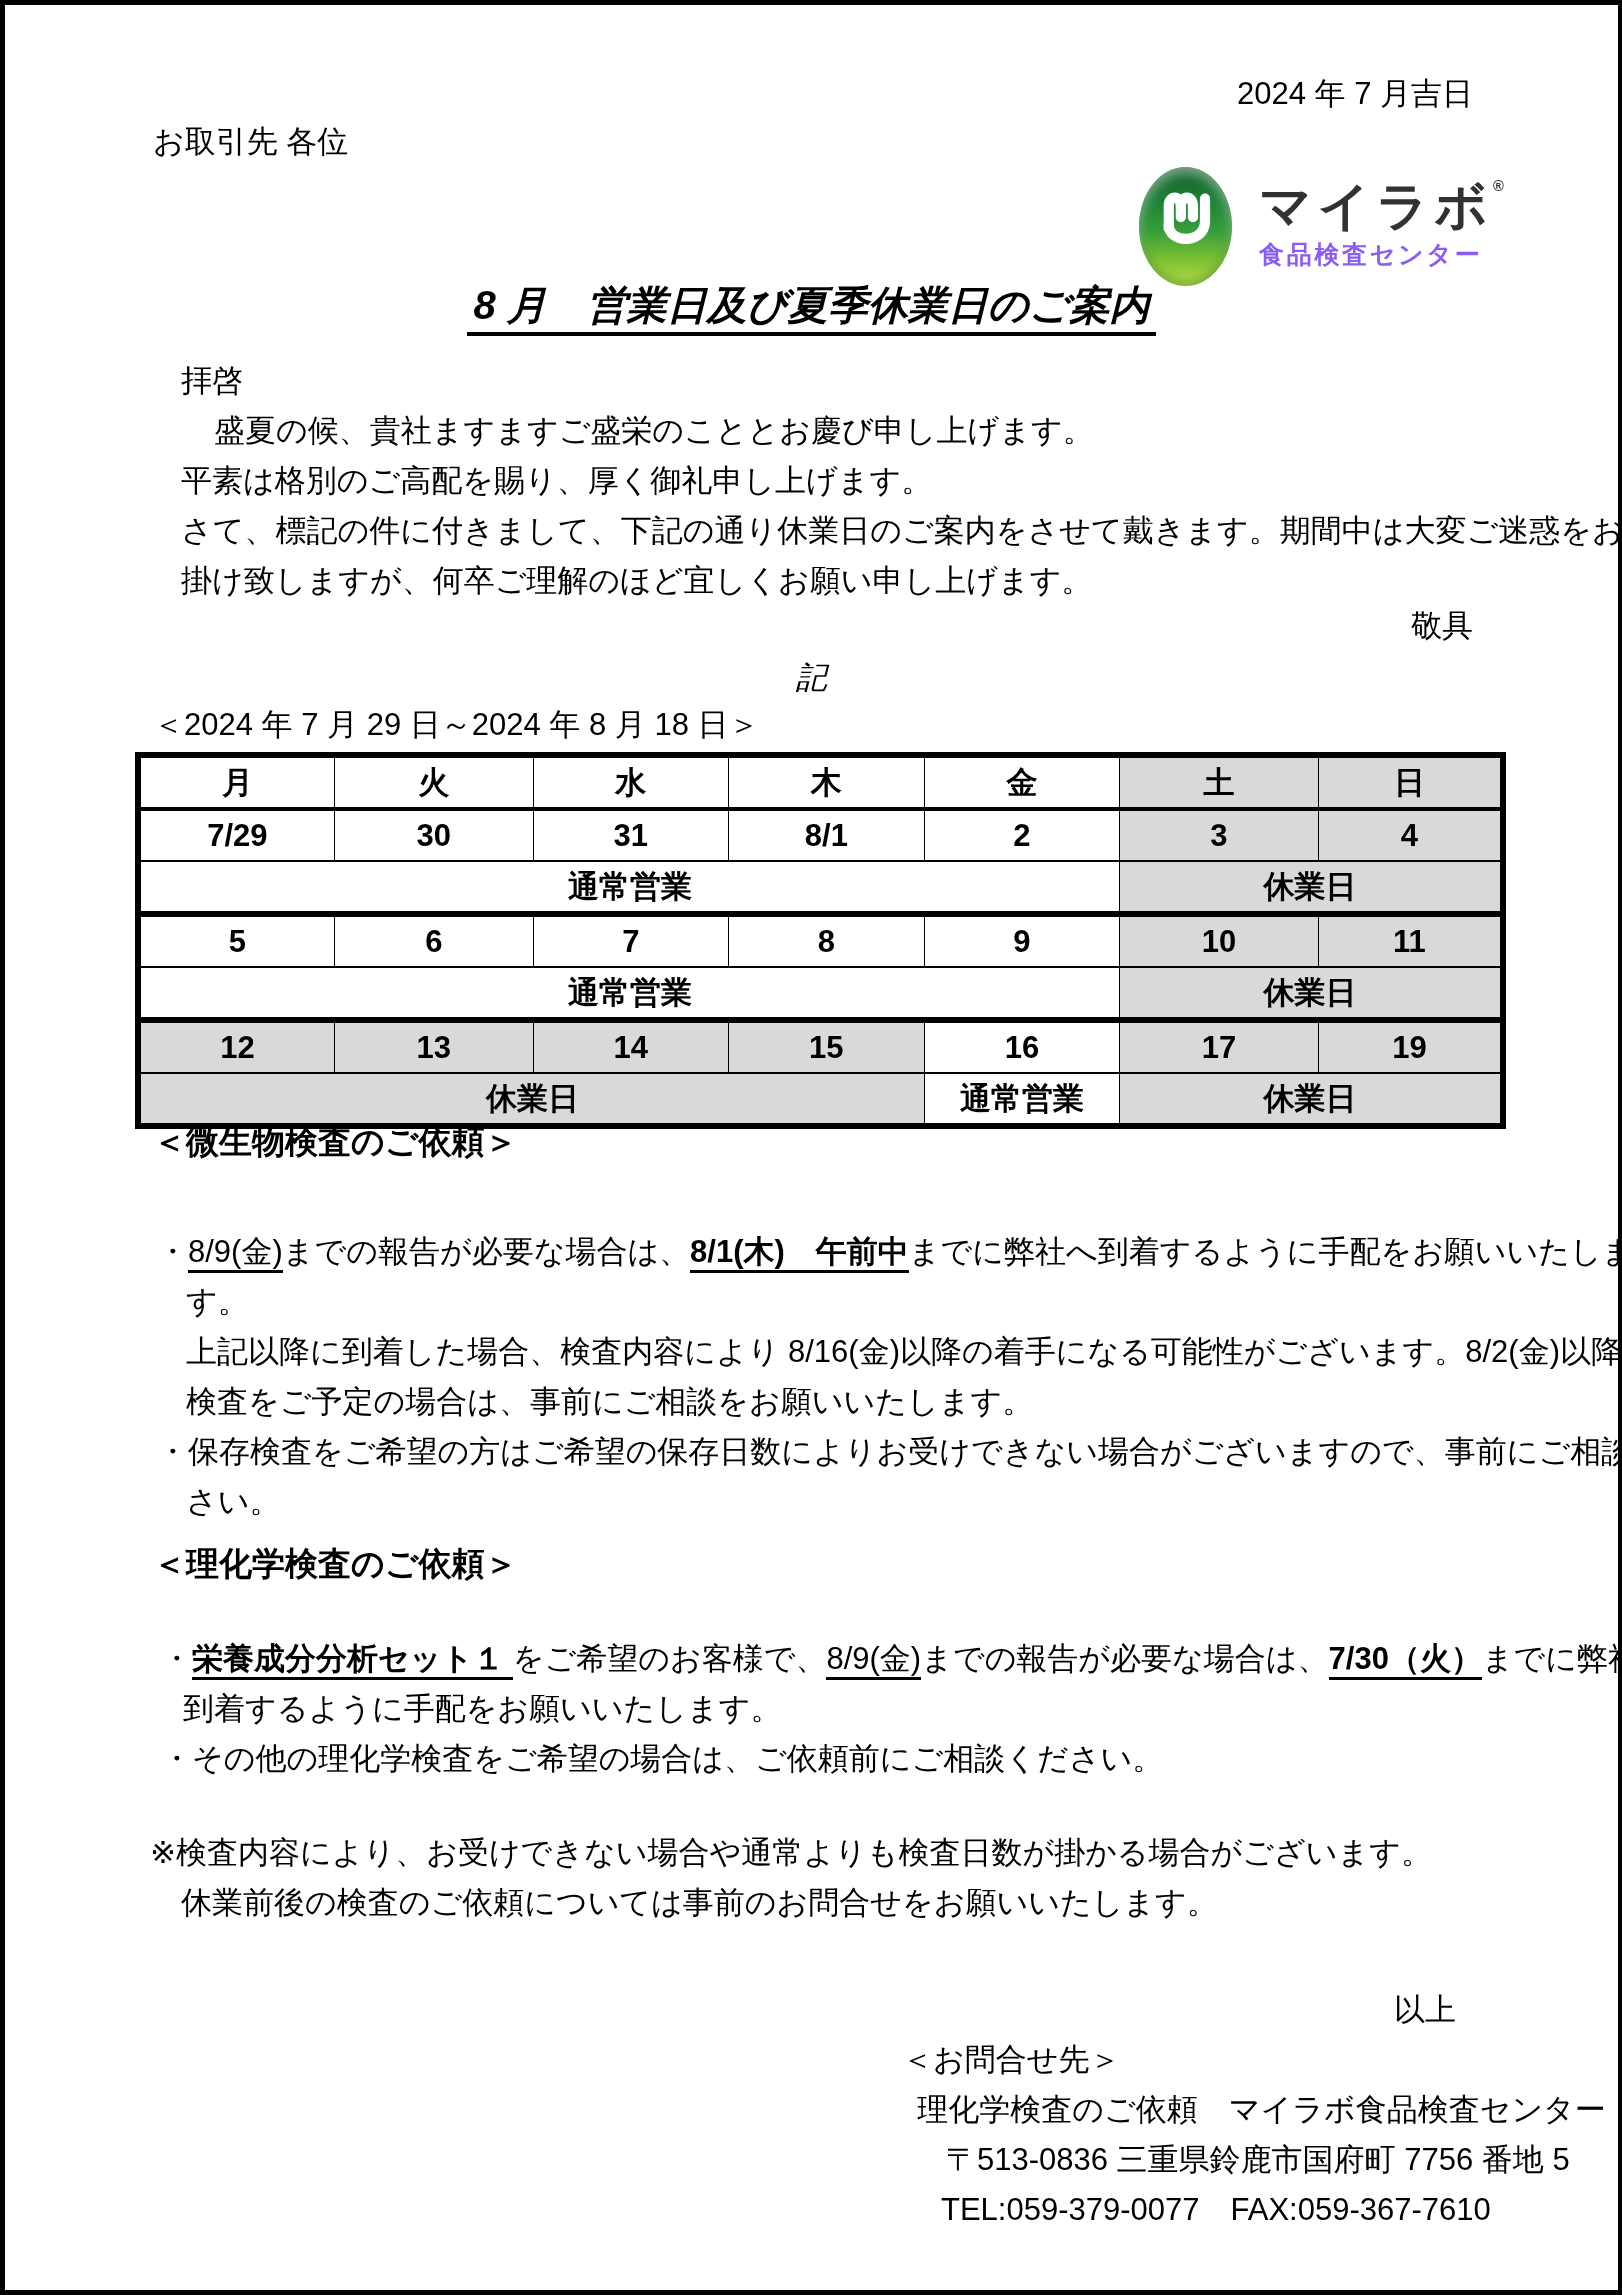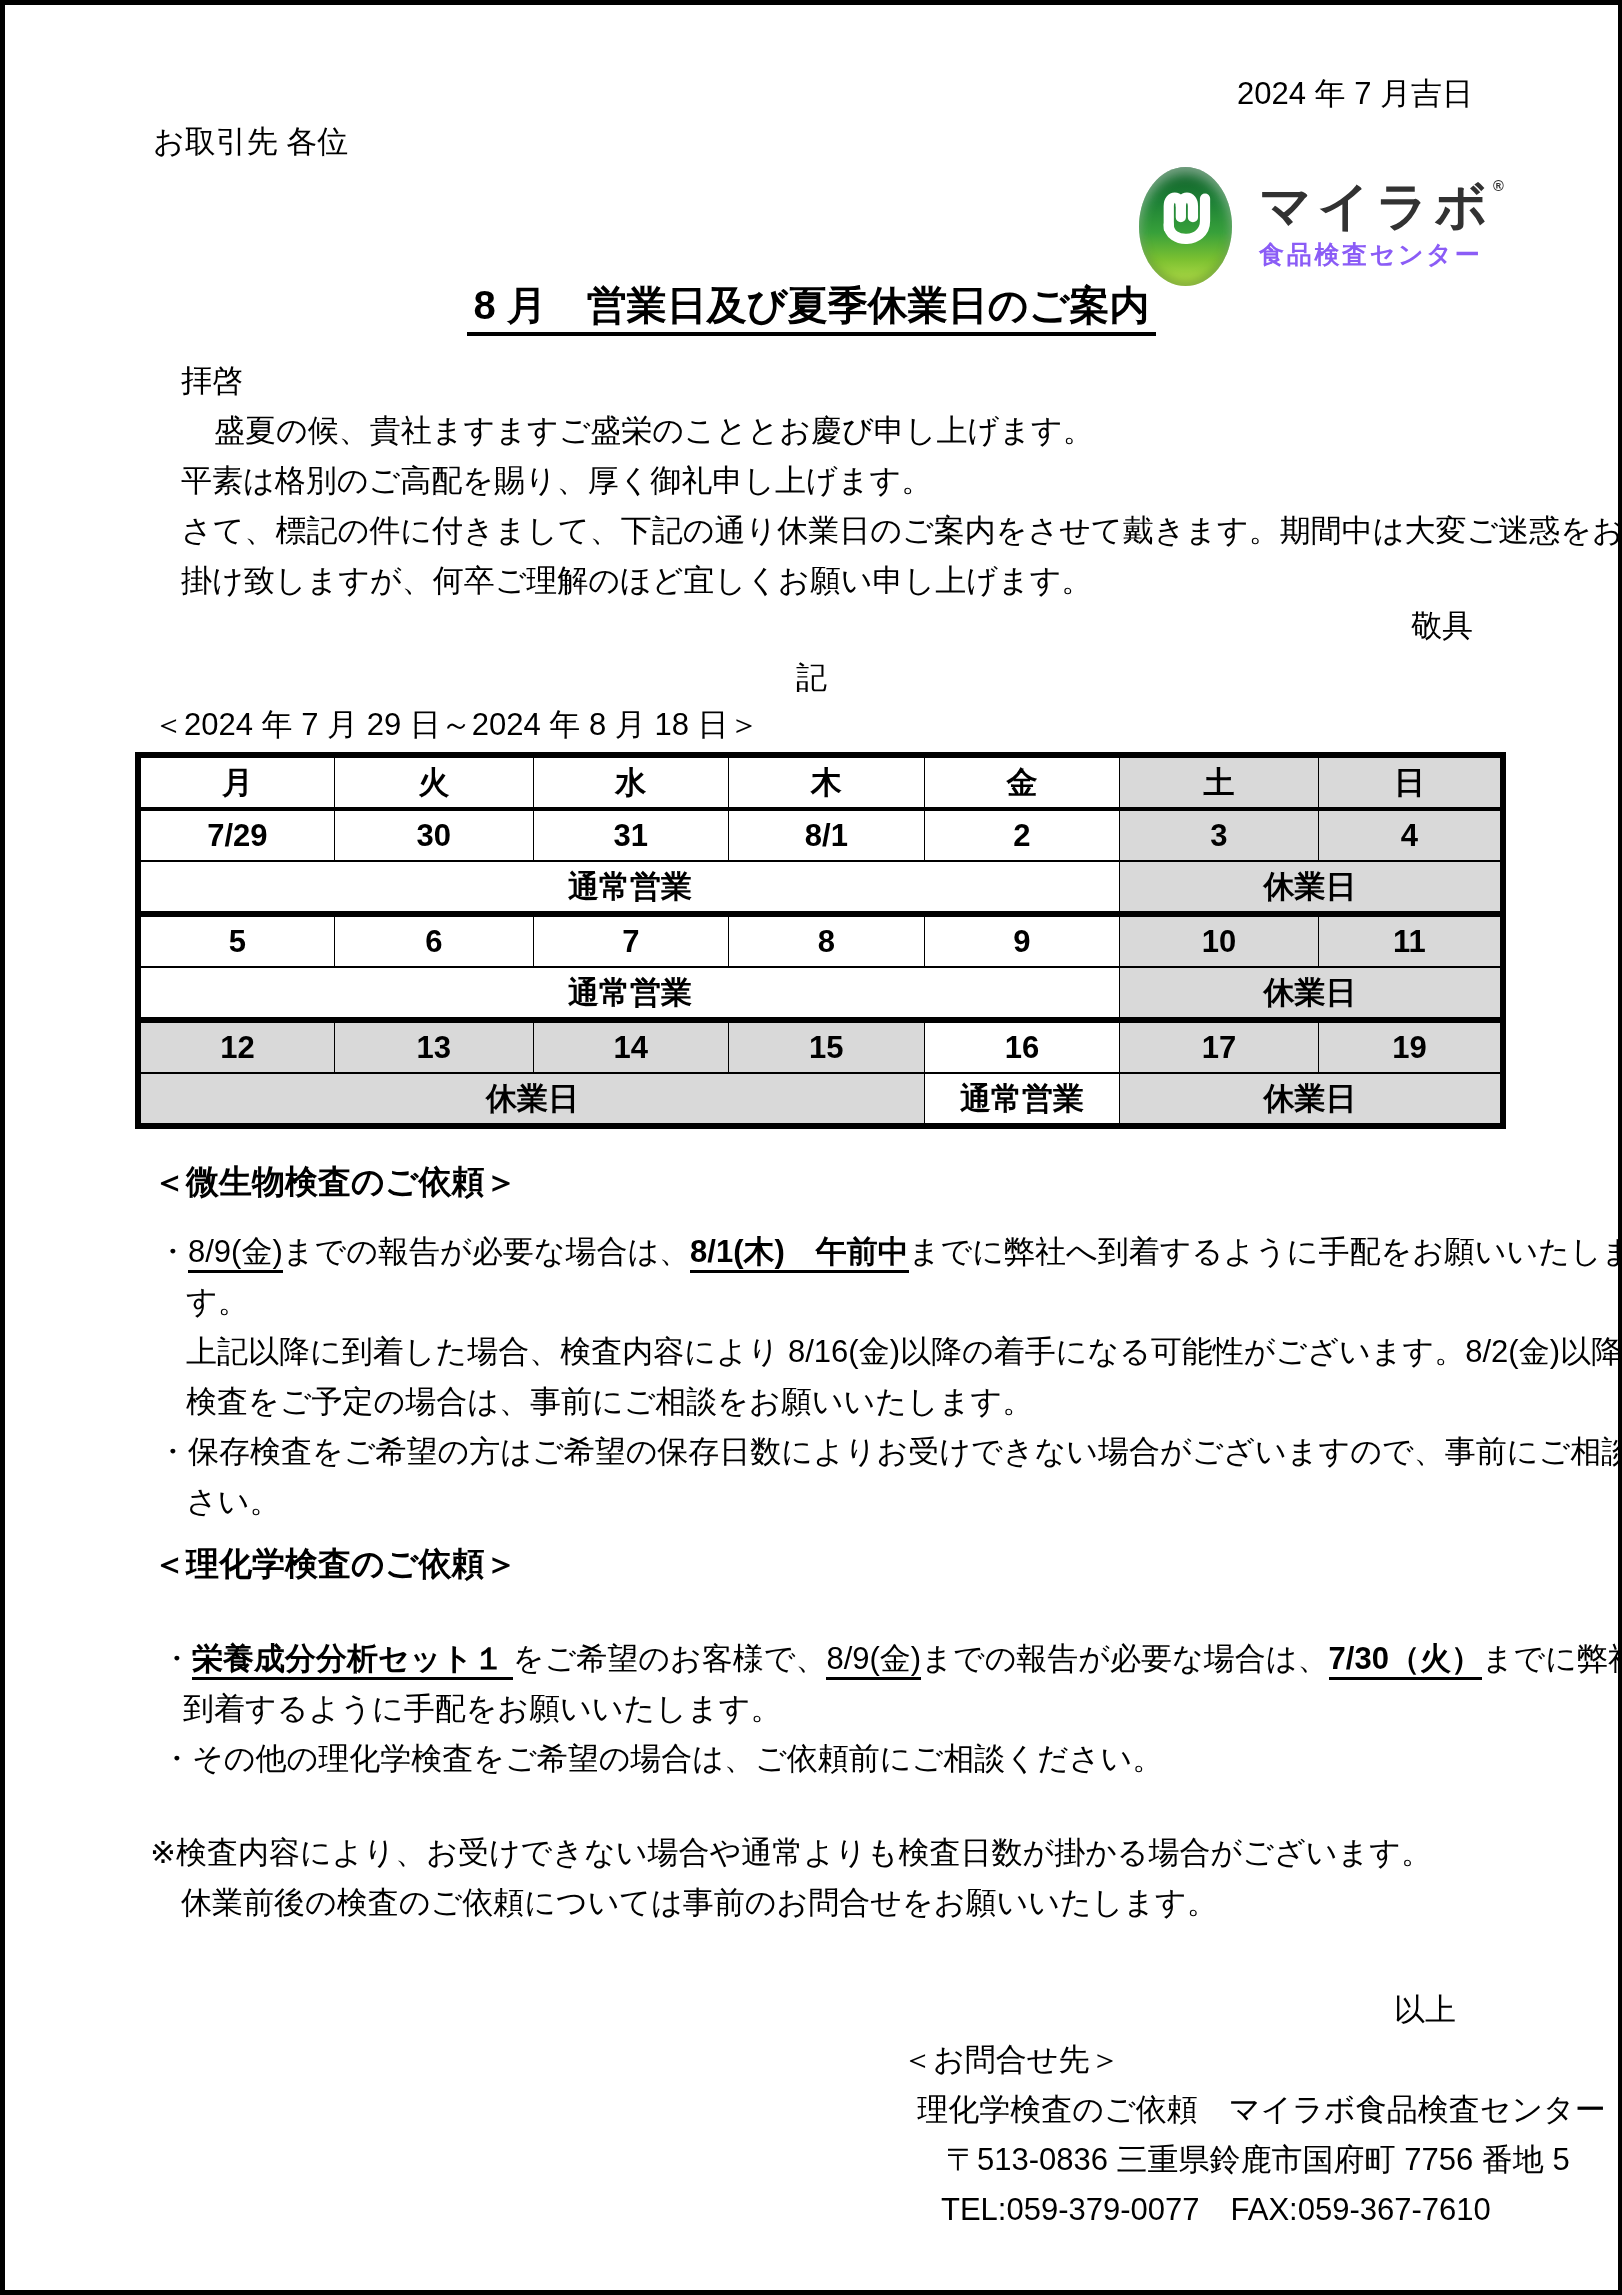--- a/index.html
+++ b/index.html
@@ -3,21 +3,21 @@
 <meta charset="utf-8">
 <style>
   html,body{margin:0;padding:0;background:#888;}
   .page{
     position:relative; width:1623px; height:2295px; background:#fff;
     border:5.3px solid #000; box-sizing:border-box;
     font-family:"Liberation Sans","DejaVu Sans",sans-serif;
     color:#000; font-size:31px; overflow:hidden;padding-left:16px;
   }
   .abs{position:absolute;}
-  .c{text-align:center; left:0; right:0;}
+  .c{text-align:center; left:0; right:0;font-style:italic;}
   .line{height:50px; line-height:50px; white-space:nowrap;}
   .seg{display:inline;}
   .seg.b{font-weight:700;}
   .seg.u{border-bottom:3.3px solid #000; padding-bottom:1.3px;}
   .ind1{margin-left:29px;} .ind2{margin-left:33px;}
 
   
   .issue-date{top:64px; right:145px; height:50px; line-height:50px;}
   .recipient{top:112px; left:148px; height:50px; line-height:50px;}
 
@@ -50,21 +50,21 @@
   table.cal th, table.cal td{
     border:1.3px solid #000; height:49px; text-align:center; vertical-align:middle;
     font-size:31px; font-weight:700; padding:0;
   }
   table.cal thead th{border-bottom-width:4px;}
   table.cal tr.dates td{border-bottom-width:2px;}
   table.cal tr.status td{border-bottom-width:6px;}
   table.cal .we{background:#d9d9d9;}
 
   .sec-heading{font-size:33px; font-weight:700; height:50px; line-height:50px; white-space:nowrap;}
-  .micro-heading{top:1152px; left:148px;}
+  .micro-heading{top:1112px; left:148px;}
   .micro-lines{top:1222px; left:152px;}
   .phys-heading{top:1534px; left:148px;text-align:right;}
   .phys-lines{top:1629px; left:156px;}
   .phys-lines .ind1{margin-left:22px;}
   .notes-lines{top:1823px; left:145px;}
   .notes-lines .ind1{margin-left:31px;}
 
   .end-mark{top:1980px; right:162px; height:50px; line-height:50px;}
   .contact{top:2030px; left:897px;}
   .contact .ci1{margin-left:15.3px;}

